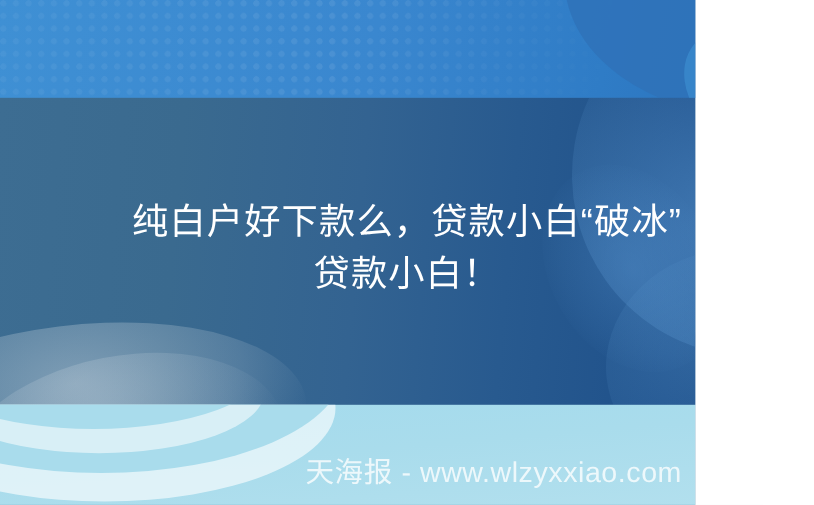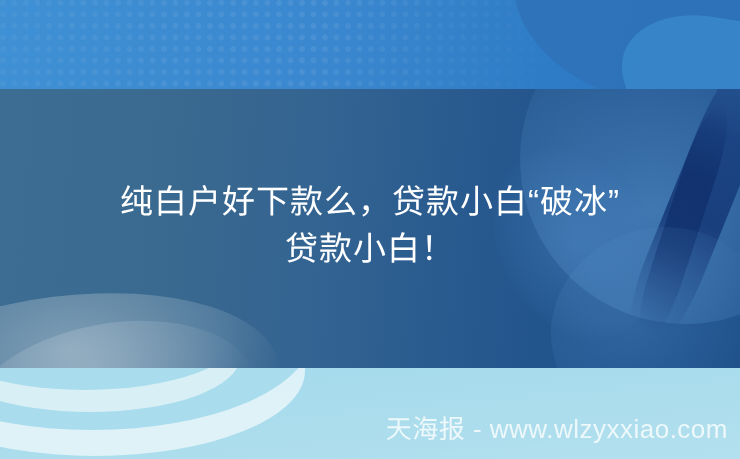--- a/index.html
+++ b/index.html
@@ -4,21 +4,21 @@
 <title>Poster</title>
 <style>
   html, body {
     margin: 0;
     padding: 0;
     background: #ffffff;
   }
 
   #poster {
     position: relative;
-    width: 740px;
+    width: 632px;
     height: 459px;
     overflow: hidden;
     font-family: "Liberation Sans", "DejaVu Sans", sans-serif;
     background: #3a6a8f;
     user-select: none;
   }
 
   
   .band-top {
     position: absolute;

